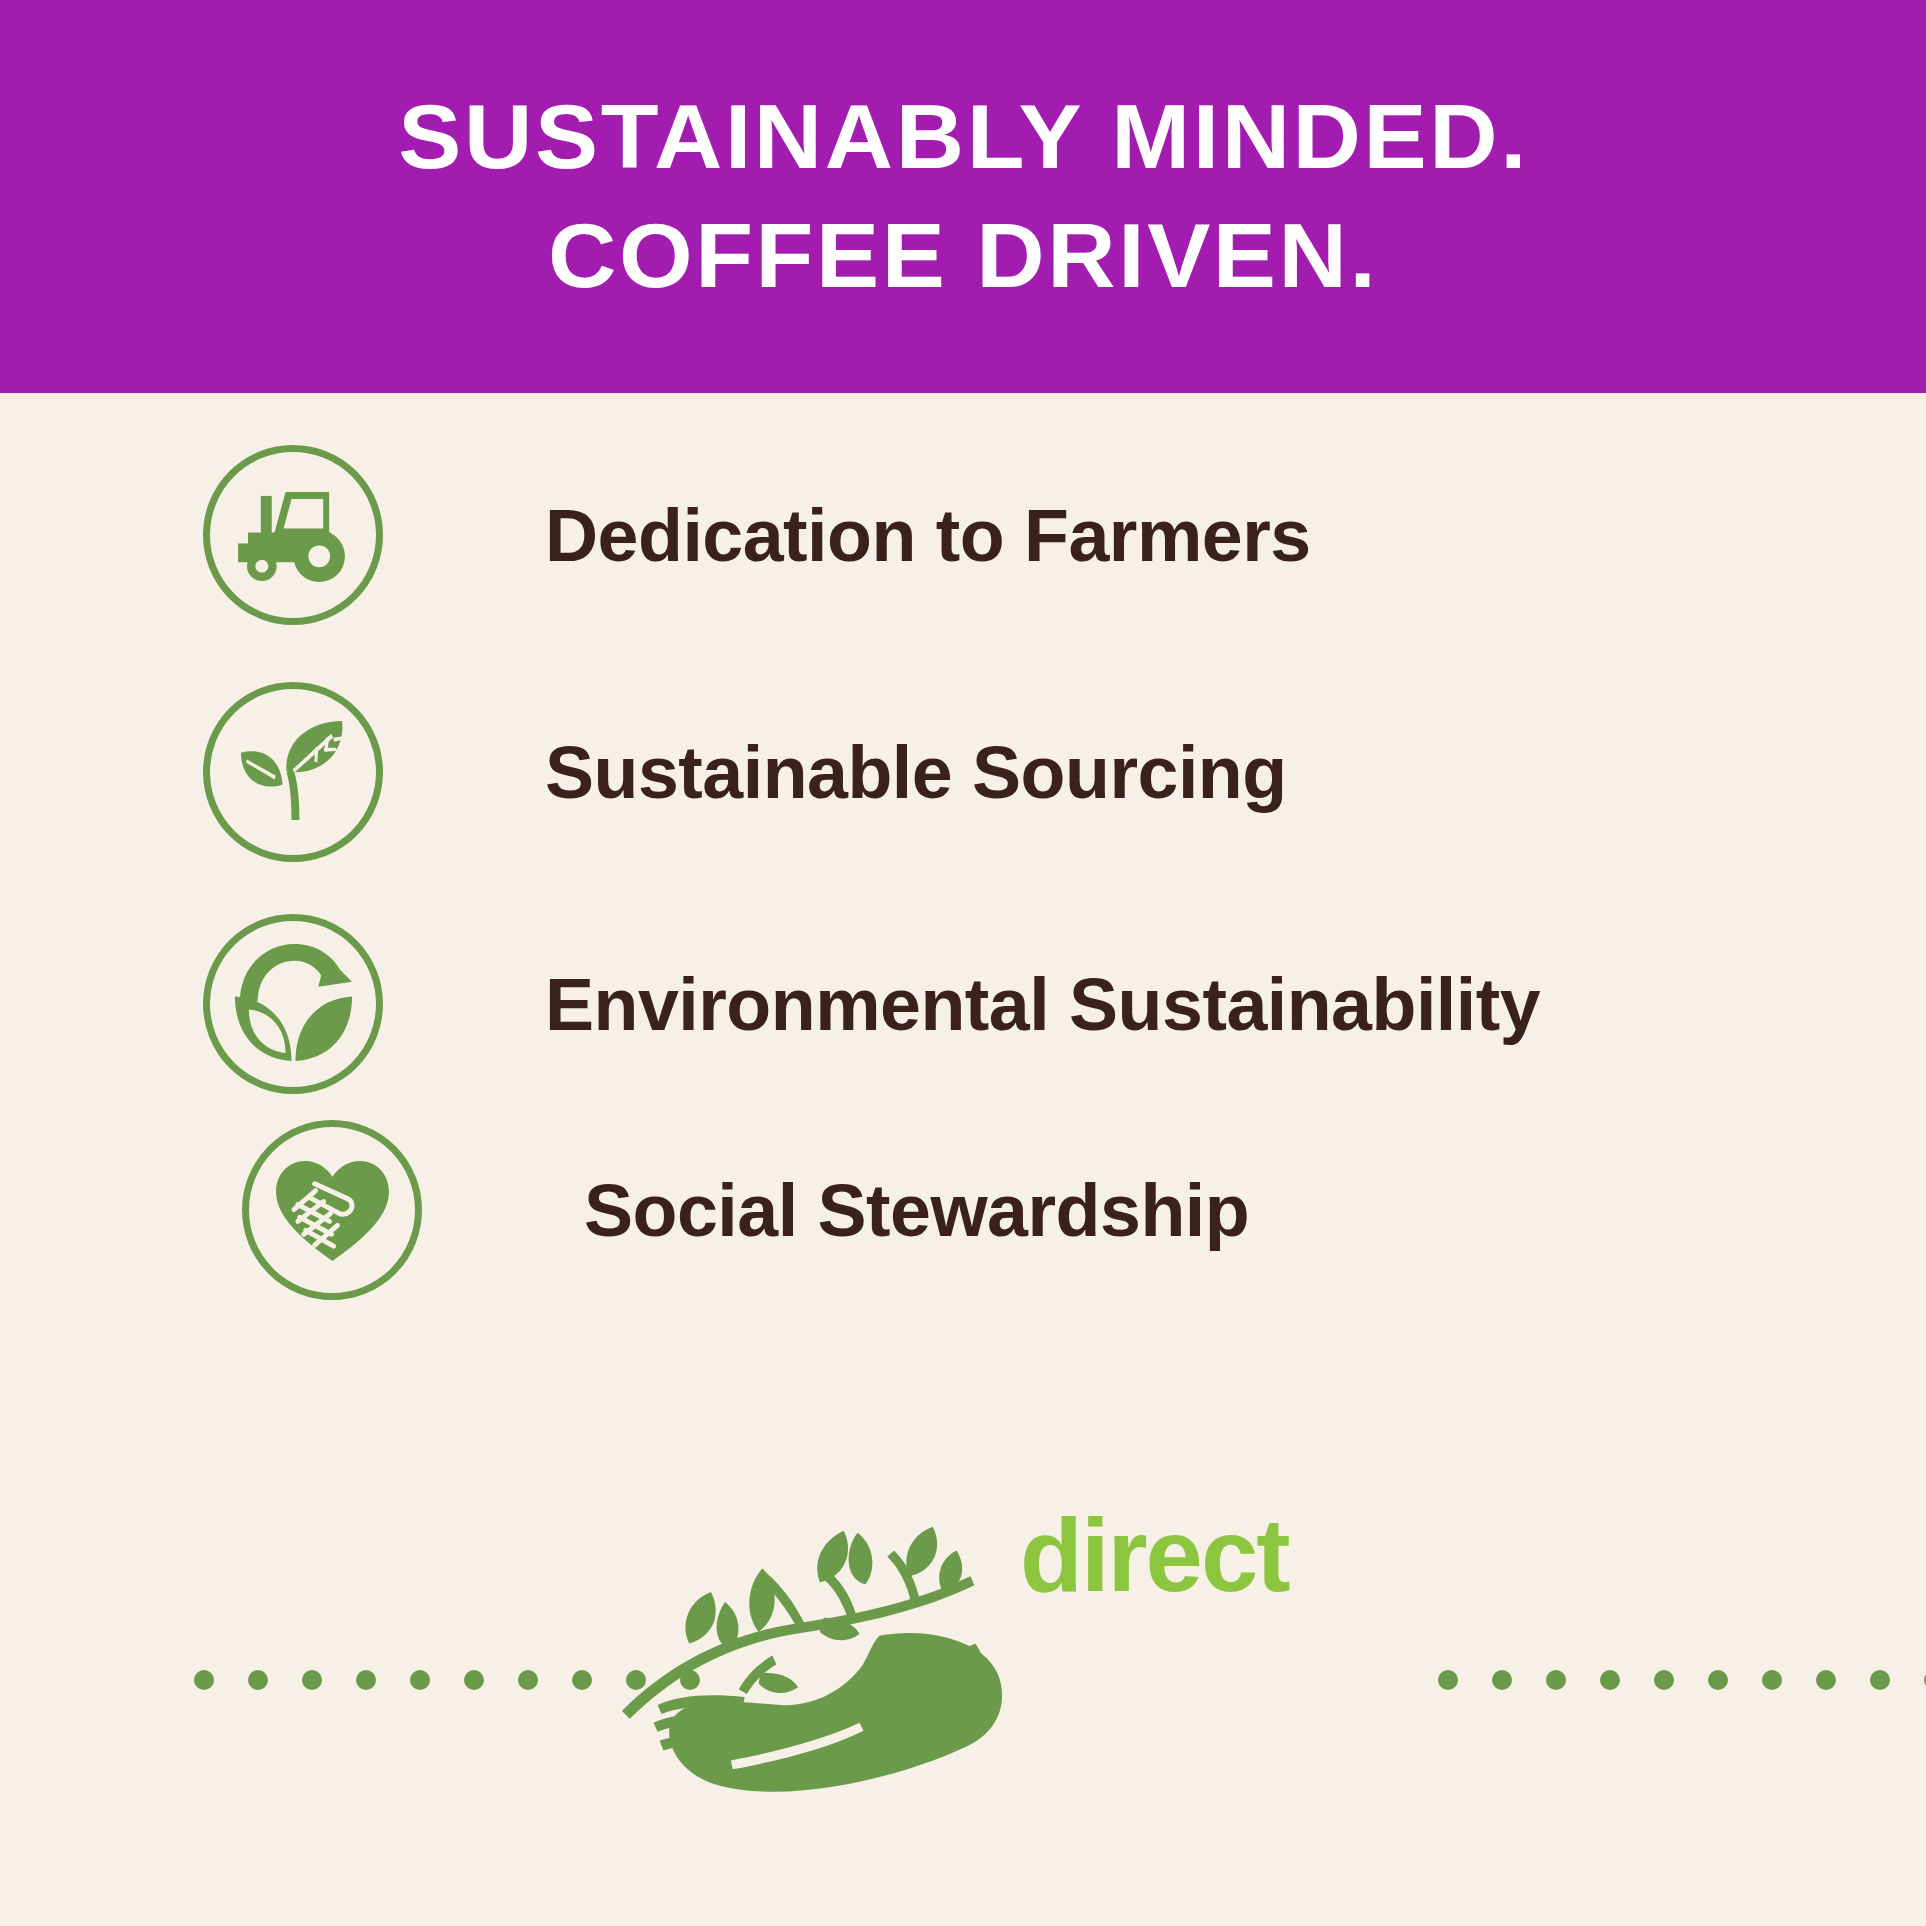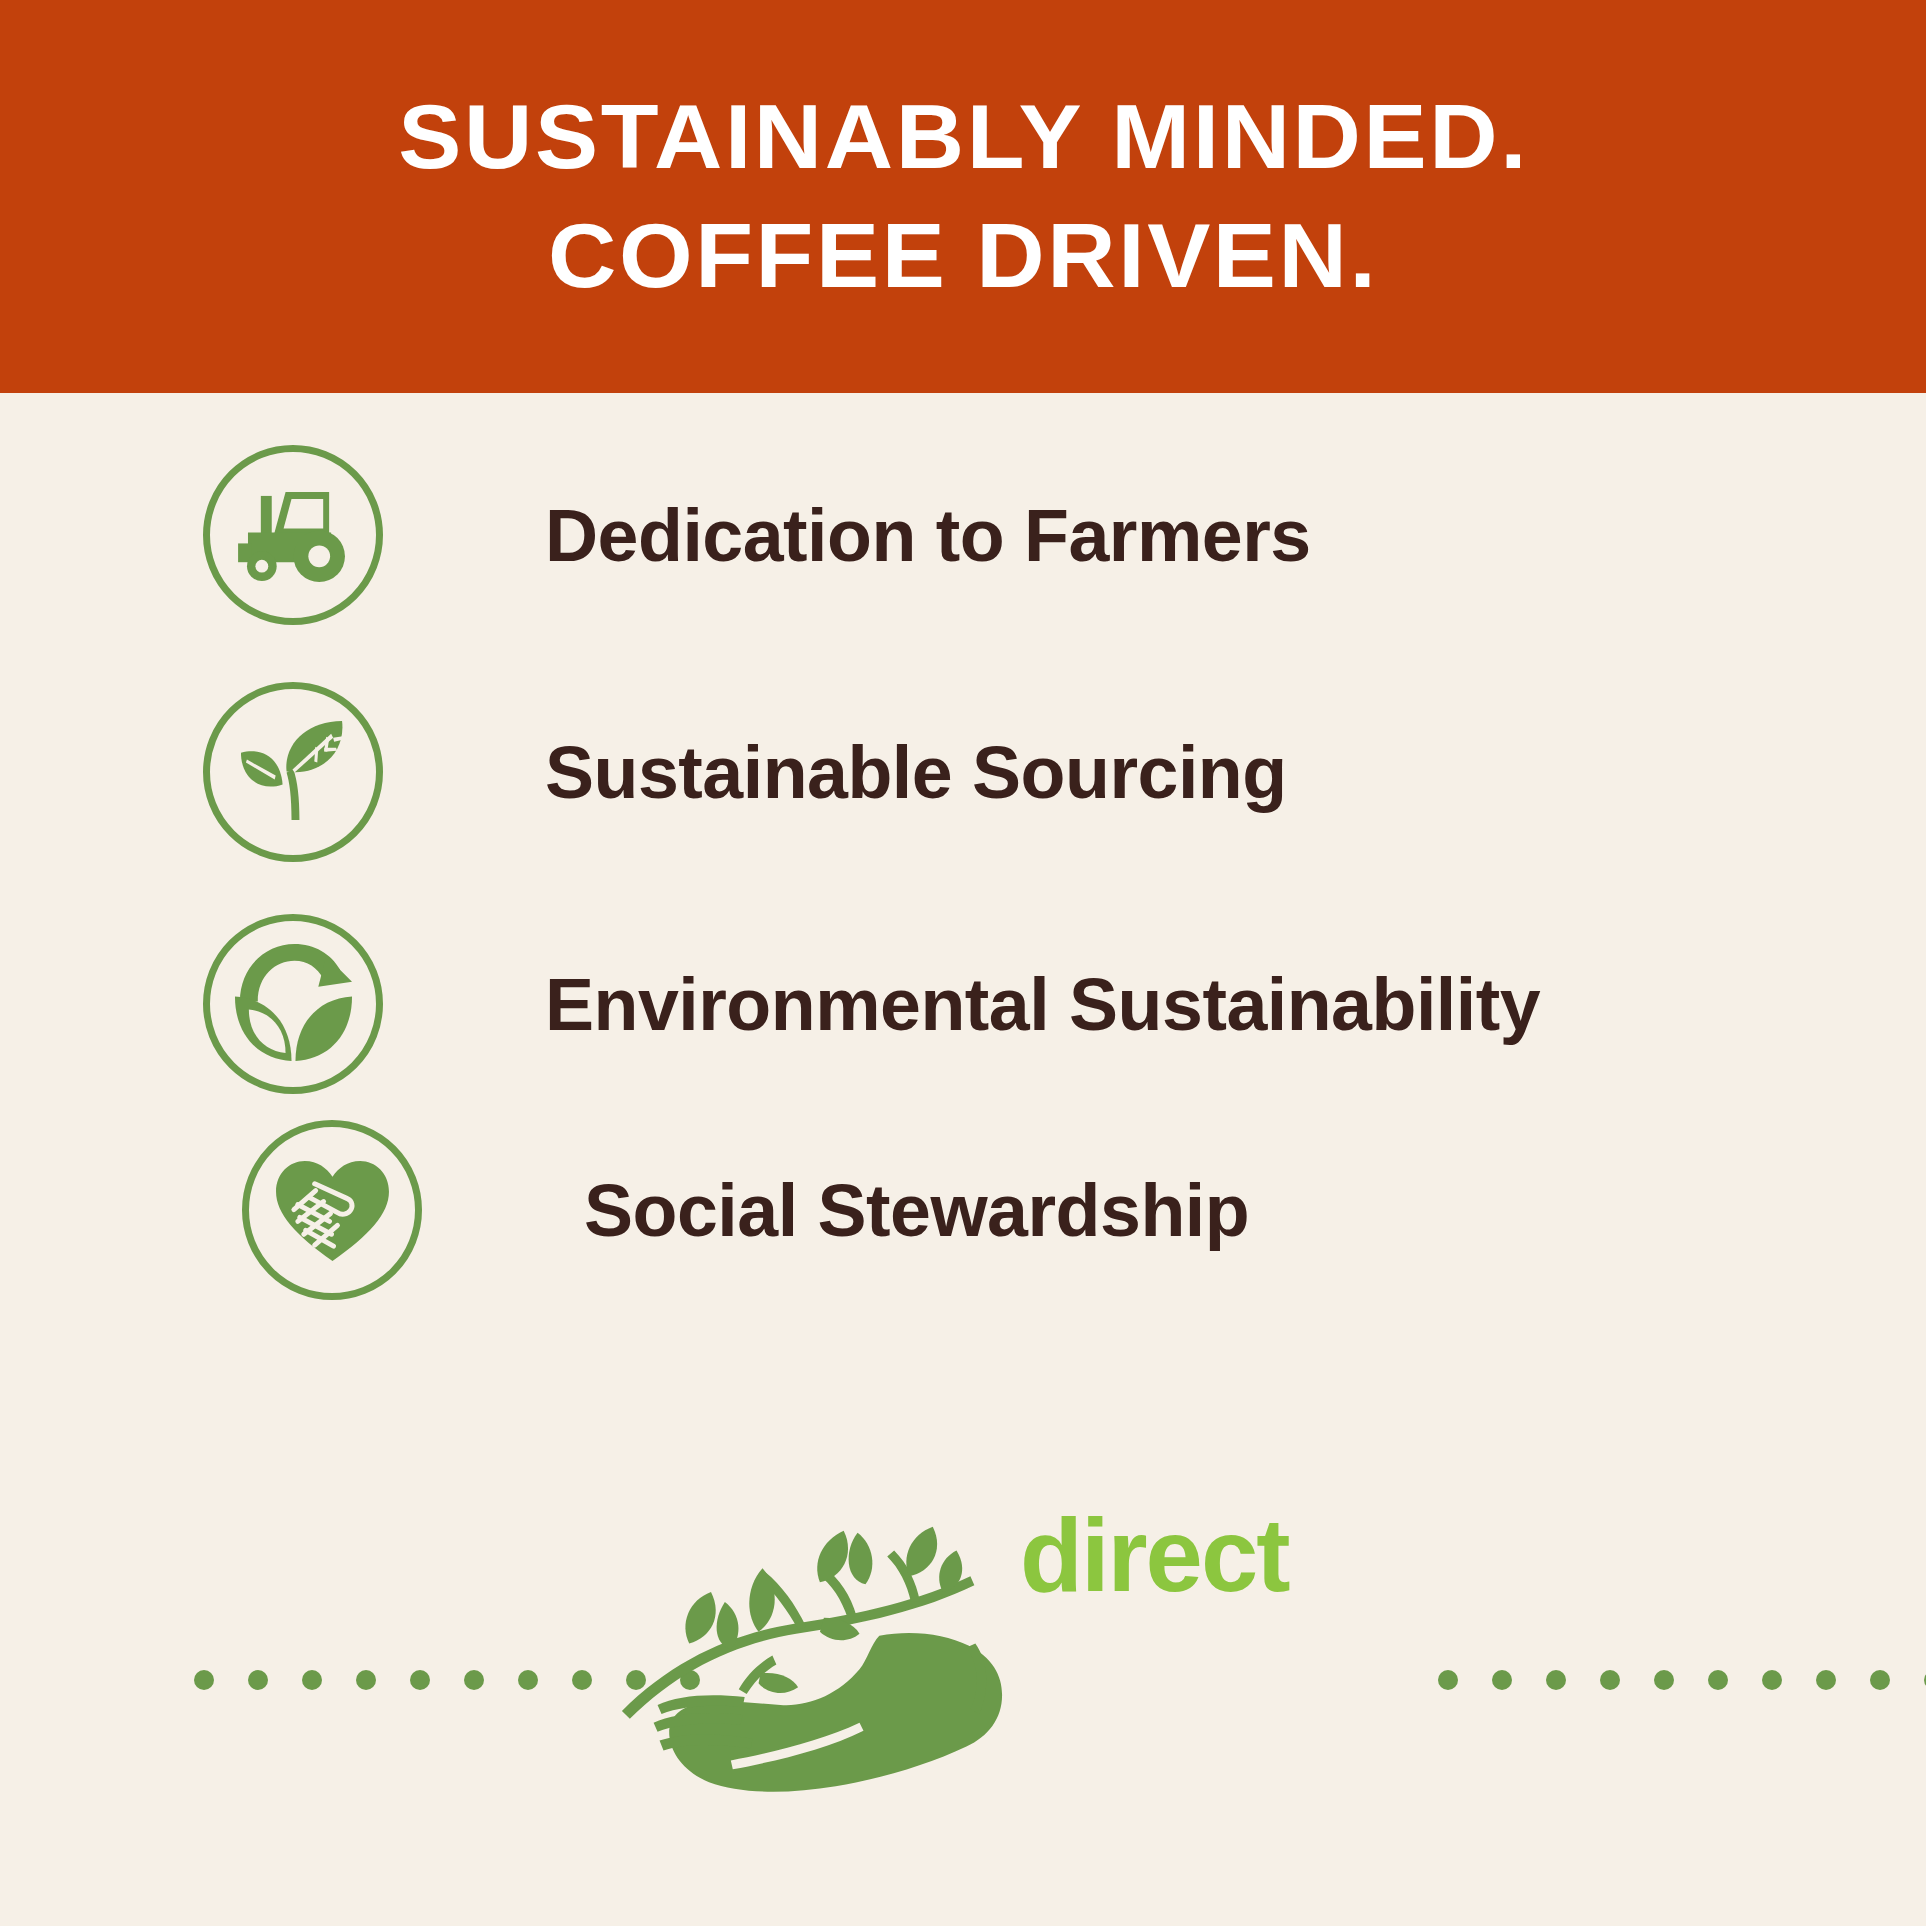--- a/index.html
+++ b/index.html
@@ -8,21 +8,21 @@
     background:#F6F0E7;
     font-family:"Liberation Sans", sans-serif;
     overflow:hidden;
     position:relative;
   }
   .page{position:relative;width:1927px;height:1927px;}
 
   
   .header{
     position:absolute;left:0;top:0;width:1927px;height:393px;
-    background:#c2410c;
+    background:#a21caf;
     display:flex;flex-direction:column;
     align-items:center;justify-content:center;
   }
   .headline{
     color:#FFFFFF;
     font-family:"Liberation Sans", sans-serif;
     font-weight:bold;
     font-size:91px;
     line-height:1.30;
     letter-spacing:2.5px;

